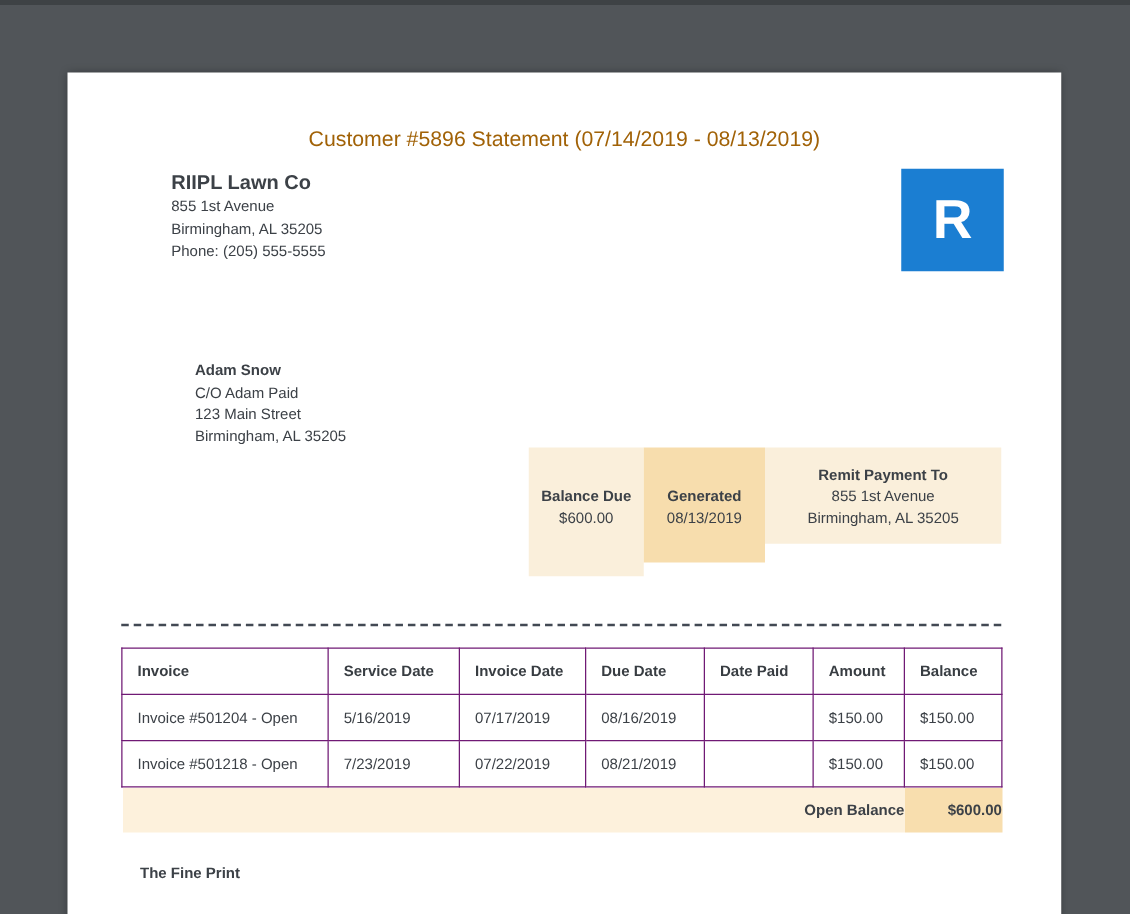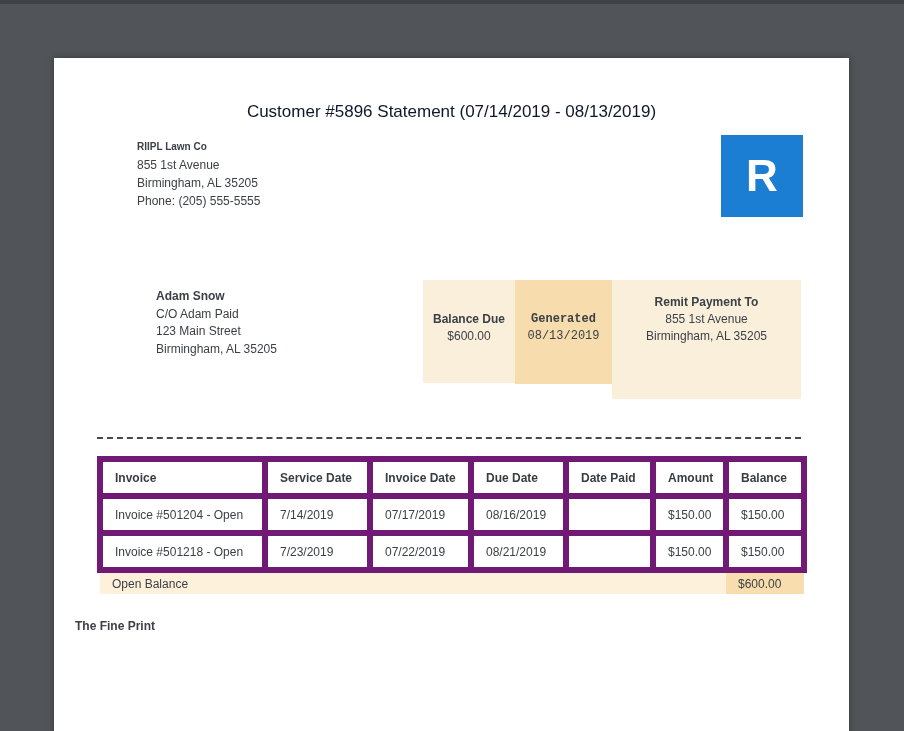--- a/index.html
+++ b/index.html
@@ -20,47 +20,48 @@
     width: 795px; height: 760px;
     background: #ffffff;
     box-shadow: 0 0 7px rgba(0,0,0,0.35);
     color: var(--text_dark, #3c4147);
   }
   .doc-title {
     margin-top: 44px;
     text-align: center;
     font-size: 17px;
     line-height: 20px;
-    color: #0f172a;
+    color: #a16207;
   }
   .header-row {
     display: flex;
     margin-top: 16px;
   }
   .company-block {
     margin-left: 83px;
     font-size: 12px;
     line-height: 18px;
   }
-  .company-name { font-weight: bold; font-size: 10px; }
+  .company-name { font-weight: bold; font-size: 16px; }
   .phone-label { }
   .logo {
     margin-left: auto;
     margin-right: 46px;
     margin-top: -3px;
     width: 82px; height: 82px;
     background: var(--logo_blue, #1b7ed2);
     color: #ffffff;
     display: flex; align-items: center; justify-content: center;
     font-size: 44px; font-weight: bold;
   }
   .mid-row {
     display: flex;
     margin-top: 63px;
     align-items: flex-start;
+    flex-direction: column;
   }
   .customer-block {
     margin-left: 102px;
     margin-top: 8px;
     font-size: 12px;
     line-height: 17.5px;
   }
   .customer-name { font-weight: bold; }
   .summary-boxes {
     margin-left: auto;
@@ -73,63 +74,63 @@
     line-height: 17px;
     text-align: center;
   }
   .sum-label { font-weight: bold; }
   .box-balance {
     width: 92px; height: 103px;
     background: var(--peach_light, #faefdb);
     padding-top: 31px;
   }
   .box-generated {
-    width: 97px; height: 104px;
+    width: 97px; height: 92px;
     background: var(--peach_dark, #f7ddad);
     padding-top: 31px;
-    font-family: Liberation Mono, monospace;
   }
   .box-remit {
-    width: 189px; height: 119px;
+    width: 189px; height: 77px;
     background: var(--peach_light, #faefdb);
     padding-top: 14px;
   }
   .dashed-divider {
     margin: 38px 48px 0 43px;
     border-top: 2px dashed #424953;
     height: 0;
   }
   table.invoice-table {
     margin-top: 17px;
     margin-left: 43px;
     width: 704px;
     border-collapse: collapse;
     font-size: 12px;
     table-layout: fixed;
   }
   .invoice-table th, .invoice-table td {
-    border: 6px solid #701a75;
+    border: 1px solid #701a75;
     text-align: left;
     padding-left: 12px;
     height: 37px;
     vertical-align: middle;
     overflow: hidden;
     white-space: nowrap;
   }
   .invoice-table th { font-weight: bold; color: #383d42; }
   .invoice-table tfoot td {
     border: none;
-    height: 24px;
-    font-weight: normal;
+    height: 36px;
+    font-weight: bold;
+    text-align: right;
   }
   .footer-label-cell { background: var(--footer_row_bg, #fdf1dc); }
   .footer-value-cell { background: var(--footer_value_bg, #f8deae); }
   .fine-print-heading {
     margin-top: 25px;
-    margin-left: 21px;
+    margin-left: 58px;
     font-size: 12px;
     font-weight: bold;
   }
   .fine-print-text {
     margin-top: 13px;
     margin-left: 43px;
     font-size: 12px;
   }
 </style>
 </head>
@@ -196,21 +197,21 @@
           <th>Invoice Date</th>
           <th>Due Date</th>
           <th>Date Paid</th>
           <th>Amount</th>
           <th>Balance</th>
         </tr>
     </thead>
     <tbody>
         <tr>
           <td>Invoice #501204 - Open</td>
-          <td>7/14/2019</td>
+          <td>5/16/2019</td>
           <td>07/17/2019</td>
           <td>08/16/2019</td>
           <td></td>
           <td>$150.00</td>
           <td>$150.00</td>
         </tr>
         <tr>
           <td>Invoice #501218 - Open</td>
           <td>7/23/2019</td>
           <td>07/22/2019</td>

